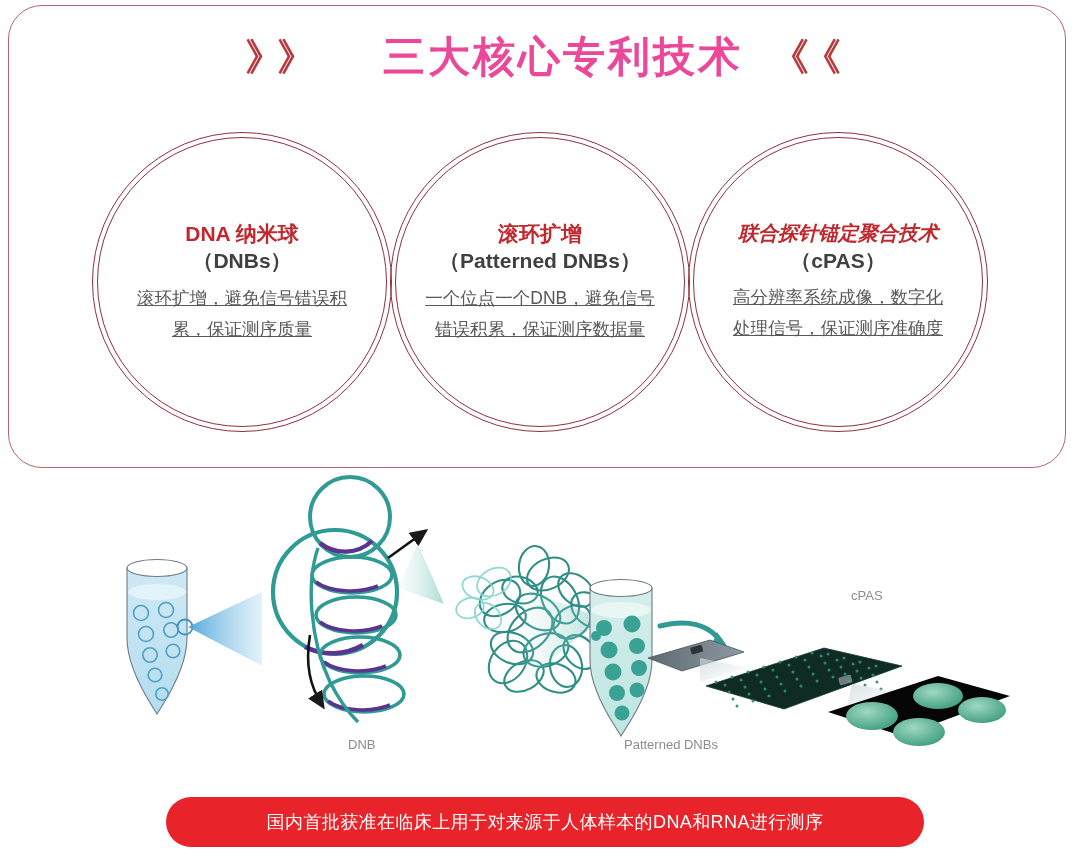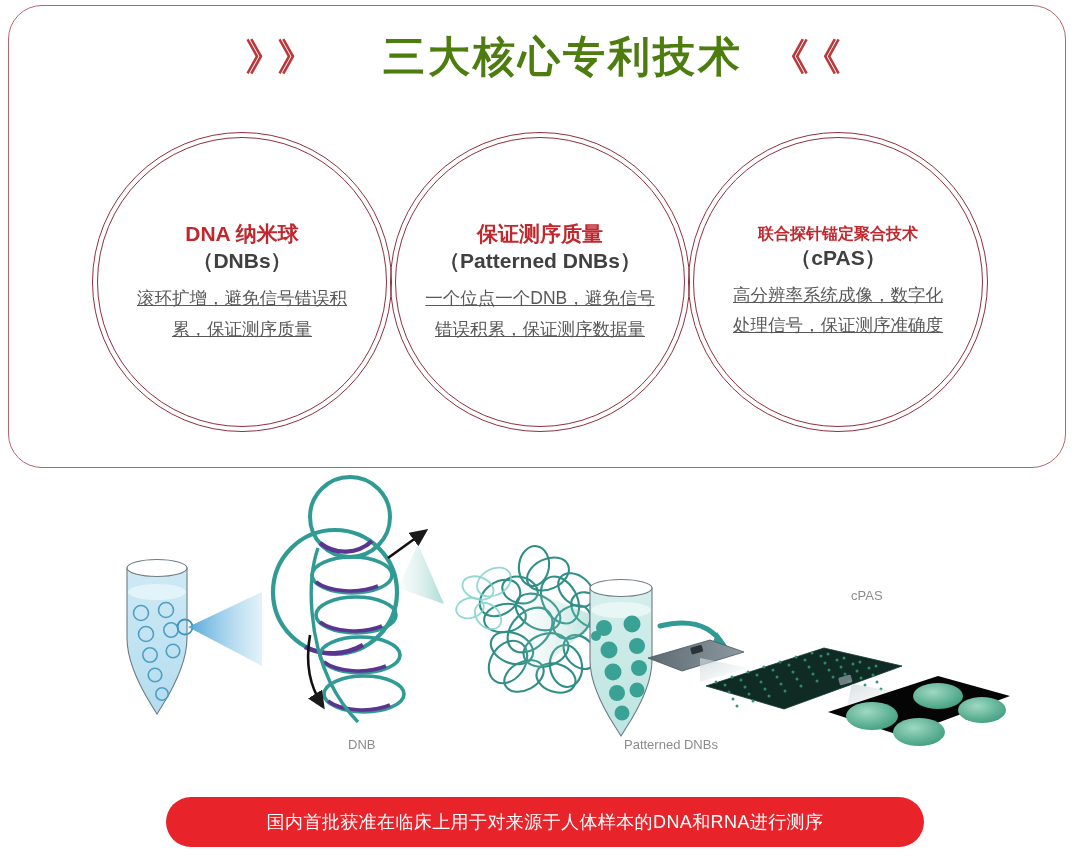--- a/index.html
+++ b/index.html
@@ -24,21 +24,21 @@
     position:absolute;left:0;top:36px;width:1080px;
     display:flex;align-items:center;justify-content:center;gap:18px;
   }
   .chev{
     font-size:38px;font-weight:bold;color:#b93a3d;letter-spacing:-6px;
     line-height:1;display:inline-block;
   }
   .chev.left{margin-right:10px;}
   .chev.right{margin-left:10px;}
   .title-text{
-    font-size:42px;font-weight:bold;color:#4d7c0f;letter-spacing:3px;
+    font-size:42px;font-weight:bold;color:#ec4899;letter-spacing:3px;
     line-height:1;white-space:nowrap;margin-left:46px;
   }
 
   
   .circles{
     position:absolute;left:0;top:132px;width:1080px;height:310px;
   }
   .circle{
     position:absolute;top:0;width:300px;height:300px;border-radius:50%;
     border:1.3px solid #8f2f3e;
@@ -50,21 +50,21 @@
     border:1.3px solid #8f2f3e;border-radius:50%;
   }
   #c1{left:92px;}
   #c2{left:390px;}
   #c3{left:688px;}
   .c-title{
     position:relative;z-index:2;
     color:#c0282e;font-weight:bold;text-align:center;line-height:1.32;
     font-size:21px;white-space:nowrap;
   }
-  #c3 .c-title{font-size:16px;}
+  #c3 .c-title{font-size:20px;font-style:italic;}
   .c-sub{
     position:relative;z-index:2;
     color:#404040;font-weight:bold;text-align:center;line-height:1.32;
     font-size:21px;margin-bottom:8px;white-space:nowrap;
   }
   .c-body{
     position:relative;z-index:2;
     color:#585858;text-align:center;line-height:1.75;font-size:17.5px;
     width:232px;
     text-decoration:underline;
@@ -108,21 +108,21 @@
 
   <div class="circles">
 
     <div class="circle" id="c1">
       <div class="c-title">DNA 纳米球</div>
       <div class="c-sub">（DNBs）</div>
       <div class="c-body">滚环扩增，避免信号错误积累，保证测序质量</div>
     </div>
 
     <div class="circle" id="c2">
-      <div class="c-title">保证测序质量</div>
+      <div class="c-title">滚环扩增</div>
       <div class="c-sub">（Patterned DNBs）</div>
       <div class="c-body">一个位点一个DNB，避免信号错误积累，保证测序数据量</div>
     </div>
 
     <div class="circle" id="c3">
       <div class="c-title">联合探针锚定聚合技术</div>
       <div class="c-sub">（cPAS）</div>
       <div class="c-body">高分辨率系统成像，数字化处理信号，保证测序准确度</div>
     </div>
 

